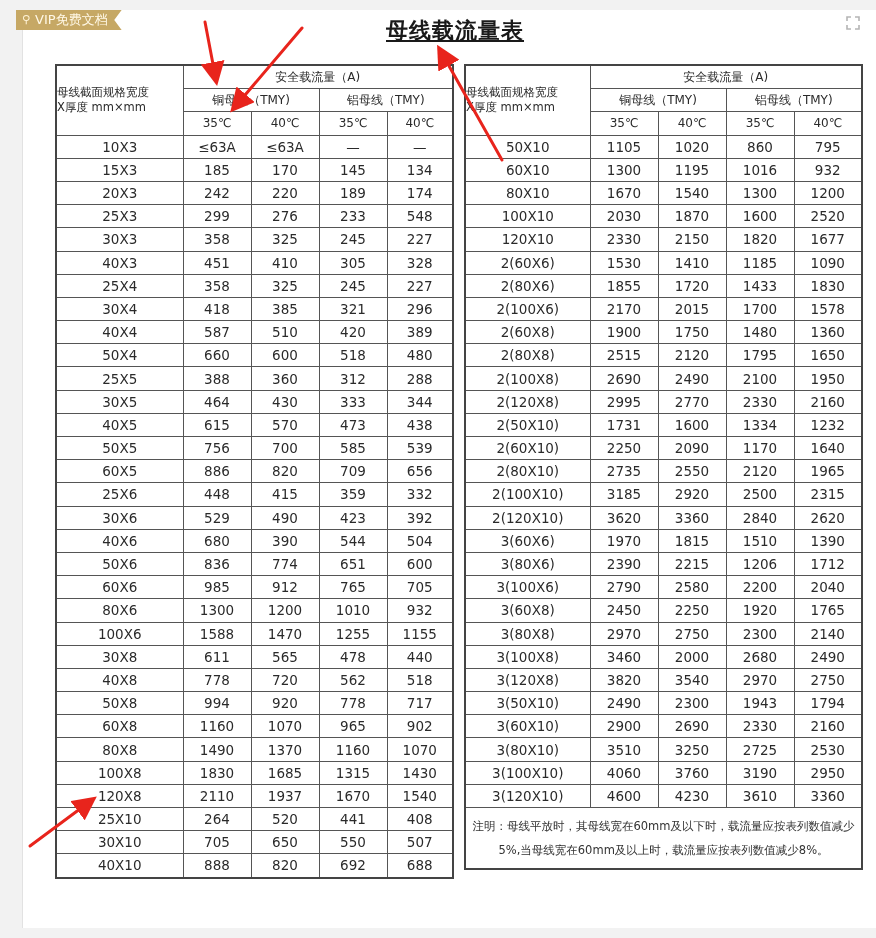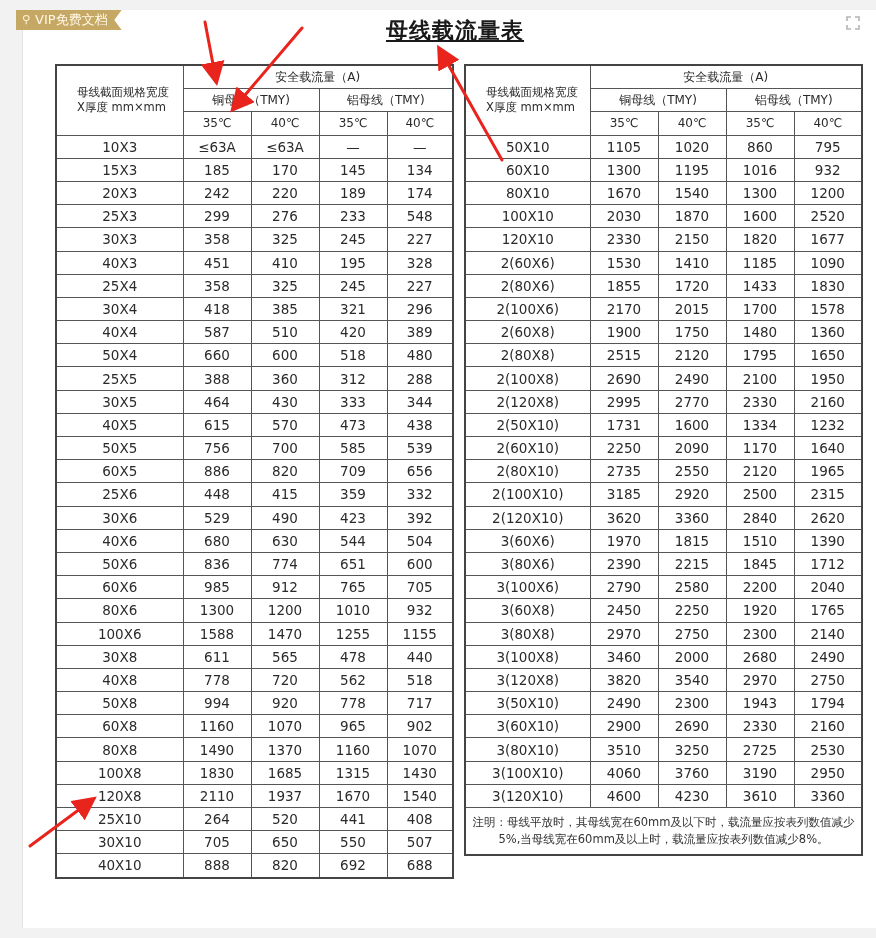--- a/index.html
+++ b/index.html
@@ -28,26 +28,26 @@
   table.bus {
     position: absolute; border-collapse: collapse; table-layout: fixed;
     font-size: 13.5px; color: #2a2a2a;
   }
   table.bus td, table.bus th {
     border: 1px solid #555; text-align: center; padding: 0; height: 22.2px;
     font-weight: normal; white-space: nowrap; overflow: hidden;
   }
   table.bus { border: 2px solid #444; }
   table.bus th { font-size: 12px; border-radius: 6px; }
-  table.bus th.spec { font-size: 11.5px; text-align: left; padding-left: 20px; line-height: 15px; white-space: normal; }
+  table.bus th.spec { font-size: 11.5px; text-align: left; padding-left: 0; line-height: 15px; white-space: normal; }
   table.bus td.spec { font-size: 13.5px; }
   #left-table { left: 55px; top: 64px; width: 397px; }
   #right-table { left: 464px; top: 64px; width: 397px; }
   td.note {
-    font-size: 11.5px; line-height: 17px; padding: 6px 4px !important; white-space: normal !important;
+    font-size: 11.5px; line-height: 24px; padding: 6px 4px !important; white-space: normal !important;
     text-align: center; color: #333;
   }
   .arrow { position: absolute; left: 0; top: 0; width: 876px; height: 938px; pointer-events: none; }
 </style>
 </head>
 <body>
 
 <div class="panel"></div>
 
 <div class="vip-badge">
@@ -126,21 +126,21 @@
         <td class="spec">30X3</td>
         <td>358</td>
         <td>325</td>
         <td>245</td>
         <td>227</td>
       </tr>
       <tr>
         <td class="spec">40X3</td>
         <td>451</td>
         <td>410</td>
-        <td>195</td>
+        <td>305</td>
         <td>328</td>
       </tr>
       <tr>
         <td class="spec">25X4</td>
         <td>358</td>
         <td>325</td>
         <td>245</td>
         <td>227</td>
       </tr>
       <tr>
@@ -209,21 +209,21 @@
       <tr>
         <td class="spec">30X6</td>
         <td>529</td>
         <td>490</td>
         <td>423</td>
         <td>392</td>
       </tr>
       <tr>
         <td class="spec">40X6</td>
         <td>680</td>
-        <td>630</td>
+        <td>390</td>
         <td>544</td>
         <td>504</td>
       </tr>
       <tr>
         <td class="spec">50X6</td>
         <td>836</td>
         <td>774</td>
         <td>651</td>
         <td>600</td>
       </tr>
@@ -472,21 +472,21 @@
         <td class="spec">3(60X6)</td>
         <td>1970</td>
         <td>1815</td>
         <td>1510</td>
         <td>1390</td>
       </tr>
       <tr>
         <td class="spec">3(80X6)</td>
         <td>2390</td>
         <td>2215</td>
-        <td>1845</td>
+        <td>1206</td>
         <td>1712</td>
       </tr>
       <tr>
         <td class="spec">3(100X6)</td>
         <td>2790</td>
         <td>2580</td>
         <td>2200</td>
         <td>2040</td>
       </tr>
       <tr>

